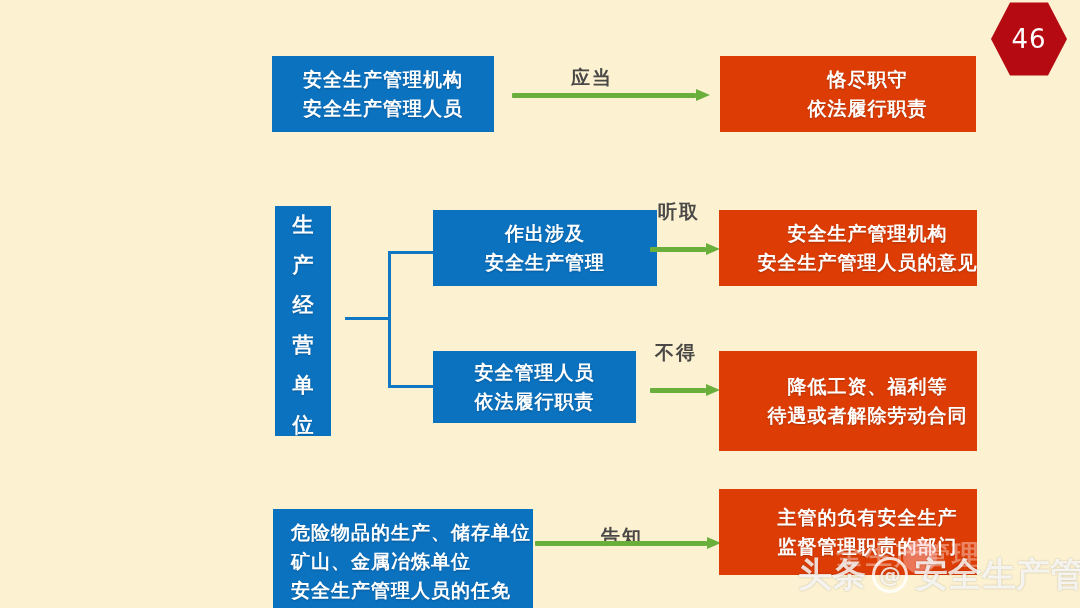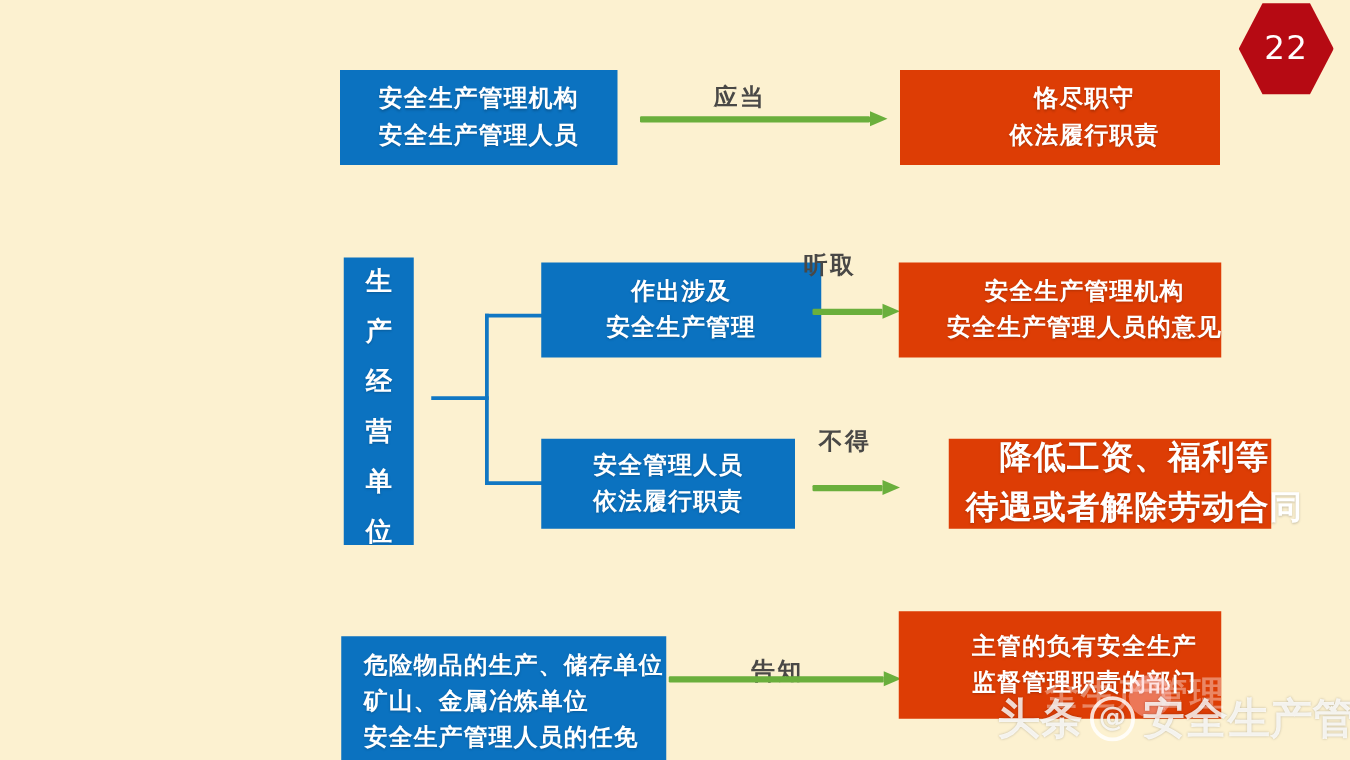--- a/index.html
+++ b/index.html
@@ -161,21 +161,21 @@
     background: rgba(255,190,190,0.45);
     pointer-events: none;
   }
 </style>
 </head>
 <body>
 
 <div id="slide">
 
   <div class="hex" style="left:991px; top:1px;">
-    <span>22</span>
+    <span>46</span>
   </div>
 
   <div class="box blue" style="left:272px; top:56px; width:222px; height:76px; font-size:19px;">
     <div class="ln">安全生产管理机构</div>
     <div class="ln">安全生产管理人员</div>
   </div>
 
   <div class="caption" style="left:571px; top:65px;">应当</div>
 
   <div class="arrow" style="left:512px; top:89px; width:198px;">
@@ -200,21 +200,21 @@
   <div class="conn h" style="left:345px; top:317px; width:46px;"></div>
   <div class="conn v" style="left:388px; top:251px; height:137px;"></div>
   <div class="conn h" style="left:388px; top:251px; width:48px;"></div>
   <div class="conn h" style="left:388px; top:385px; width:48px;"></div>
 
   <div class="box blue" style="left:433px; top:210px; width:224px; height:76px; font-size:19px;">
     <div class="ln">作出涉及</div>
     <div class="ln">安全生产管理</div>
   </div>
 
-  <div class="caption" style="left:643px; top:199px;">听取</div>
+  <div class="caption" style="left:658px; top:199px;">听取</div>
 
   <div class="arrow" style="left:650px; top:243px; width:70px;">
     <div class="shaft" style="width:56px;"></div>
     <div class="head" style="left:56px;"></div>
   </div>
 
   <div class="box orange" style="left:719px; top:210px; width:258px; height:76px; font-size:19px;">
     <div class="ln">安全生产管理机构</div>
     <div class="ln">安全生产管理人员的意见</div>
   </div>
@@ -224,21 +224,21 @@
     <div class="ln">依法履行职责</div>
   </div>
 
   <div class="caption" style="left:655px; top:340px;">不得</div>
 
   <div class="arrow" style="left:650px; top:384px; width:70px;">
     <div class="shaft" style="width:56px;"></div>
     <div class="head" style="left:56px;"></div>
   </div>
 
-  <div class="box orange" style="left:719px; top:351px; width:258px; height:72px; font-size:26px;margin-left:40px;">
+  <div class="box orange" style="left:719px; top:351px; width:258px; height:100px; font-size:19px;">
     <div class="ln">降低工资、福利等</div>
     <div class="ln">待遇或者解除劳动合同</div>
   </div>
 
   <div class="box blue left-align" style="left:273px; top:509px; width:260px; height:105px; font-size:19px;">
     <div class="ln">危险物品的生产、储存单位</div>
     <div class="ln">矿山、金属冶炼单位</div>
     <div class="ln">安全生产管理人员的任免</div>
   </div>
 

